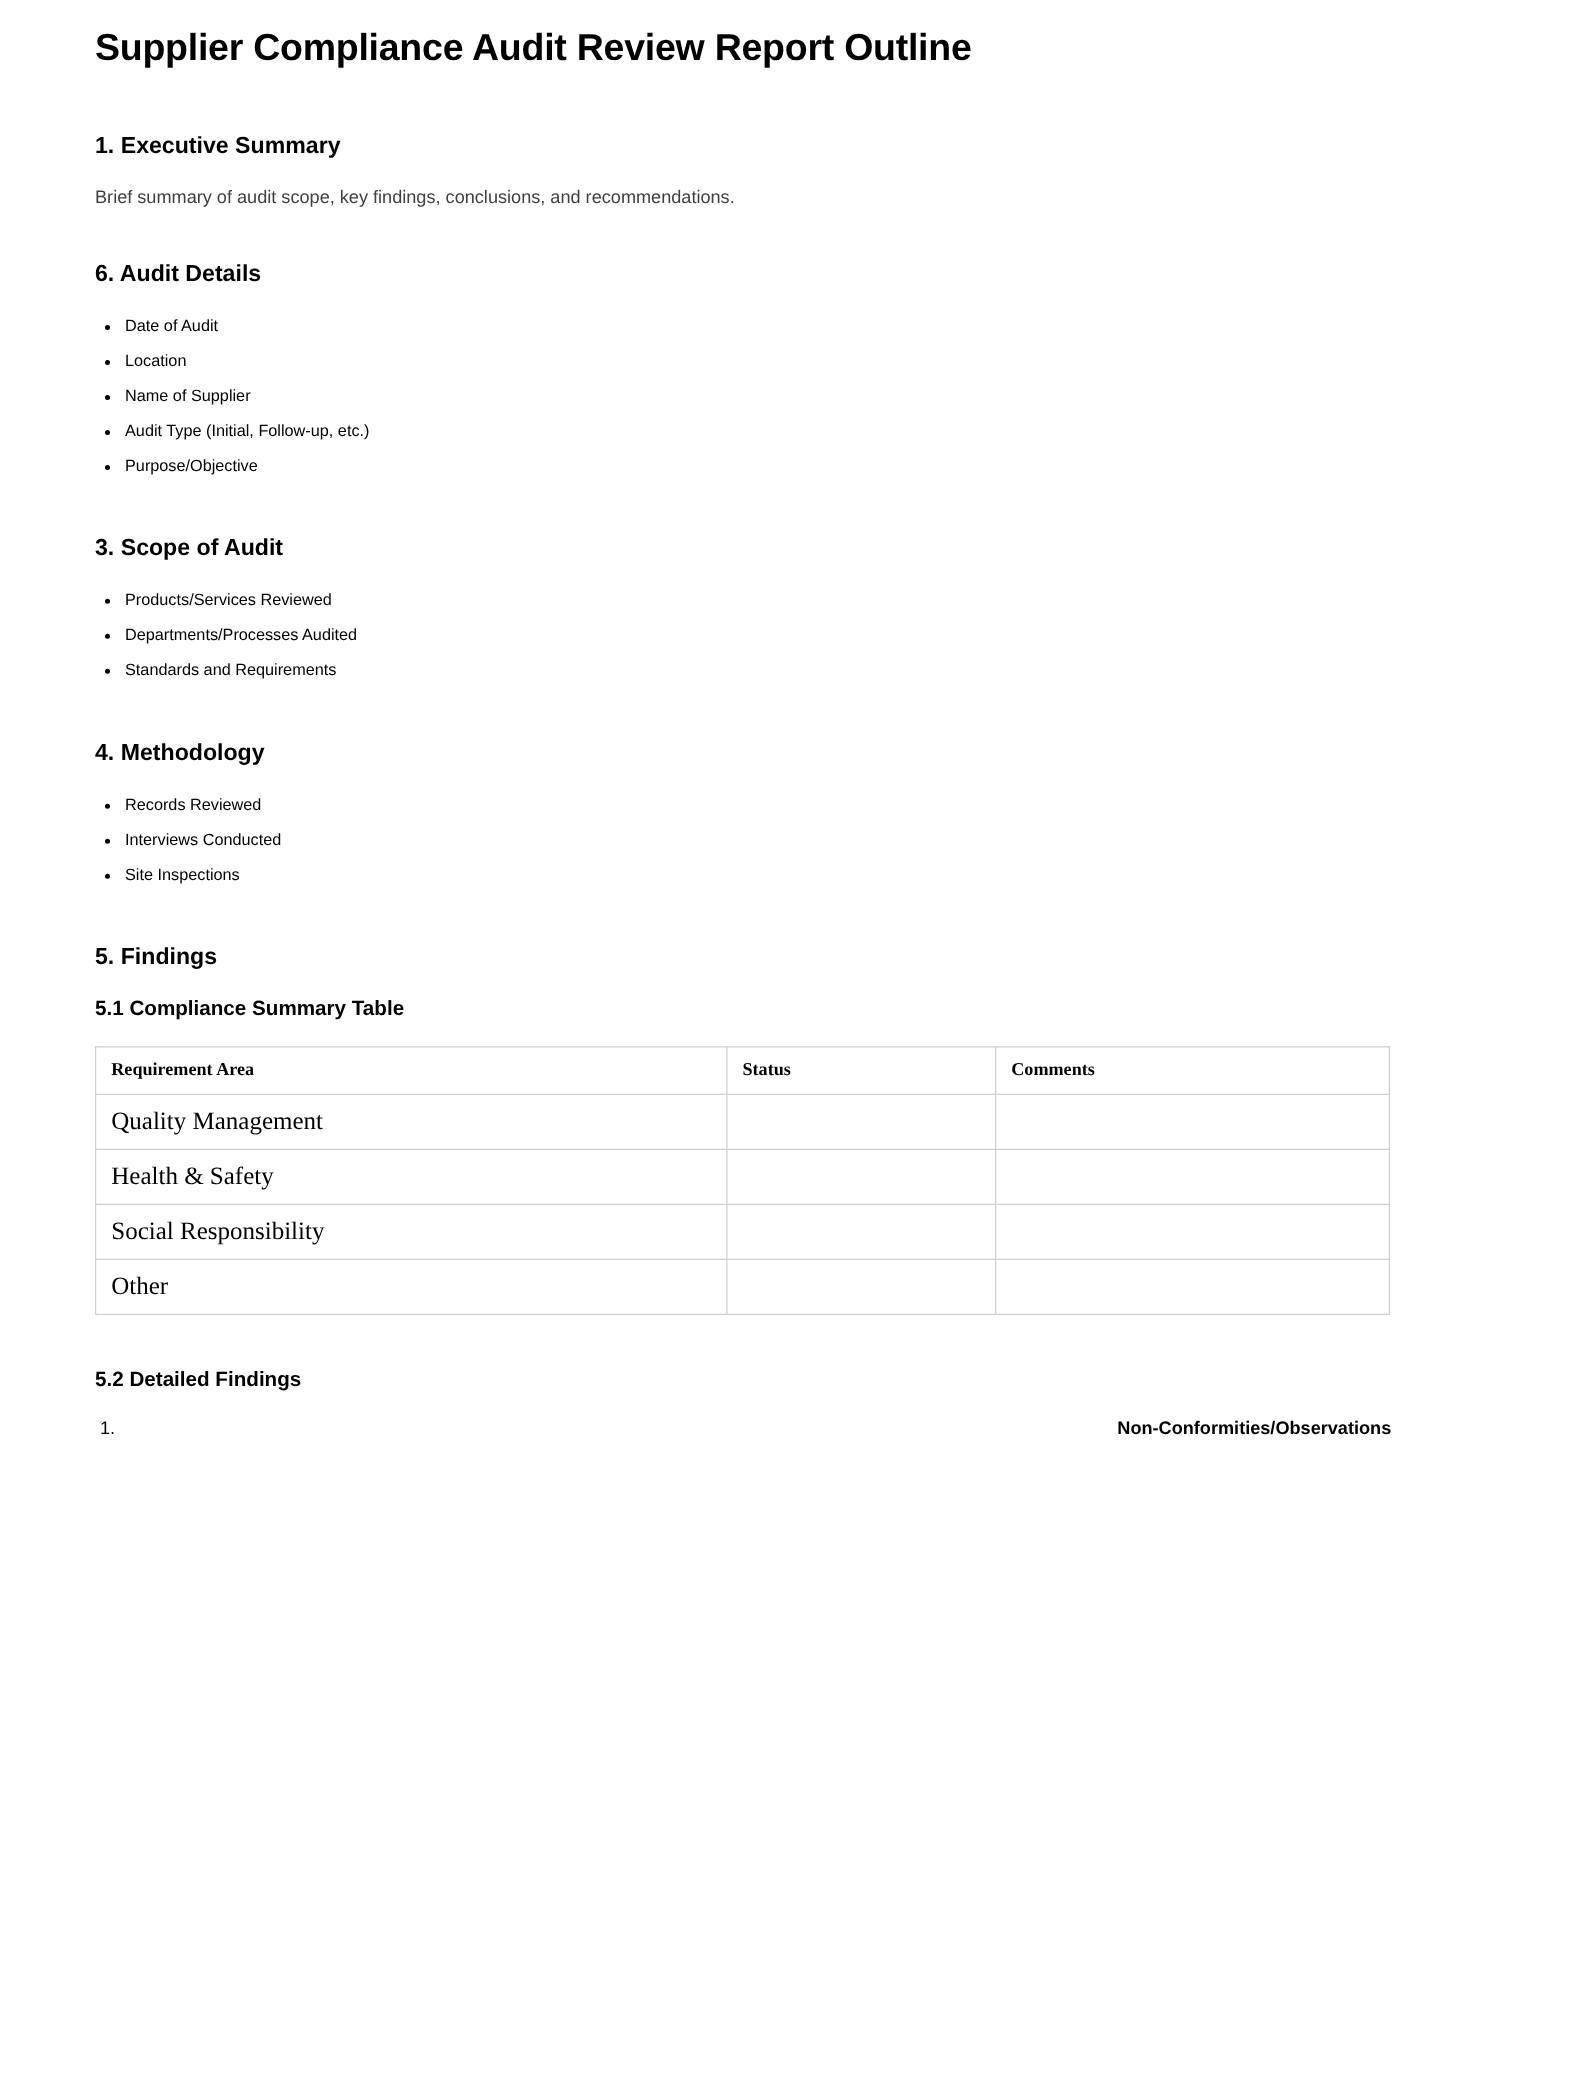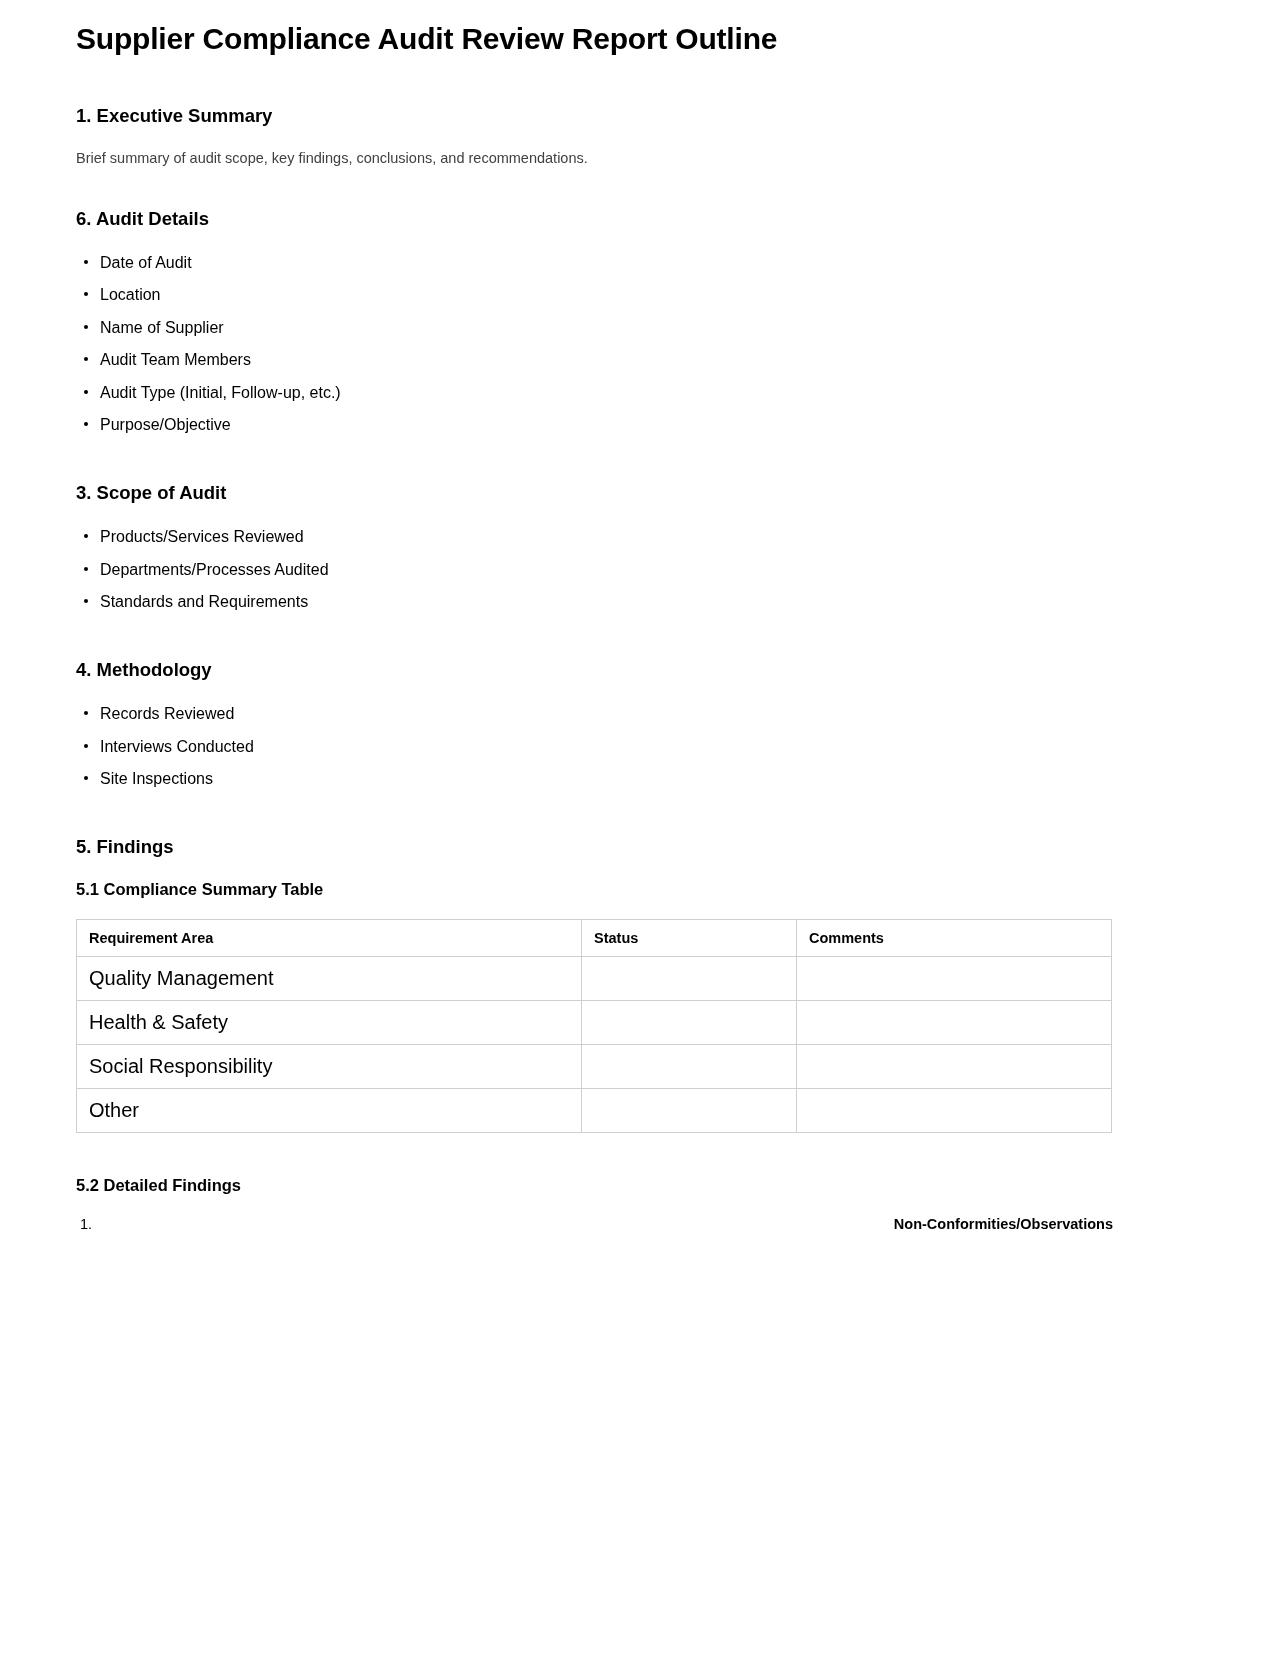--- a/index.html
+++ b/index.html
@@ -63,21 +63,21 @@
     margin: 0 0 38px 0;
     color: #404040;
   }
   ul.bullet-list {
     list-style: none;
     margin: 0 0 44px 0;
     padding: 0;
   }
   ul.bullet-list > li {
     position: relative;
-    font-size: 16px;
+    font-size: 13px;
     line-height: 1.5;
     padding-left: 24px;
     margin-bottom: 8.5px;
     color: #000;
   }
   ul.bullet-list > li::before {
     content: "";
     position: absolute;
     left: 8px;
     top: 9px;
@@ -100,20 +100,21 @@
   table.compliance-table col.c-status { width: 215px; }
   table.compliance-table col.c-comments { width: 315px; }
   table.compliance-table th,
   table.compliance-table td {
     border: 1px solid #cfcfcf;
     text-align: left;
     vertical-align: middle;
     padding: 10px 12px;
     height: 12px;
     color: #000;
+    font-family: Liberation Serif, serif;
   }
   table.compliance-table th {
     font-size: 14.5px;
     font-weight: bold;
     height: 16px;
   }
   table.compliance-table td {
     font-size: 20px;
     font-weight: normal;
   }
@@ -163,21 +164,20 @@
         <h2 class="section-title">1. Executive Summary</h2>
         <p class="body-text">Brief summary of audit scope, key findings, conclusions, and recommendations.</p>
       </div>
 
       <div class="section-block">
         <h2 class="section-title">6. Audit Details</h2>
         <ul class="bullet-list">
           <li>Date of Audit</li>
           <li>Location</li>
           <li>Name of Supplier</li>
-          <li>Audit Team Members</li>
           <li>Audit Type (Initial, Follow-up, etc.)</li>
           <li>Purpose/Objective</li>
         </ul>
       </div>
 
       <div class="section-block">
         <h2 class="section-title">3. Scope of Audit</h2>
         <ul class="bullet-list">
           <li>Products/Services Reviewed</li>
           <li>Departments/Processes Audited</li>

